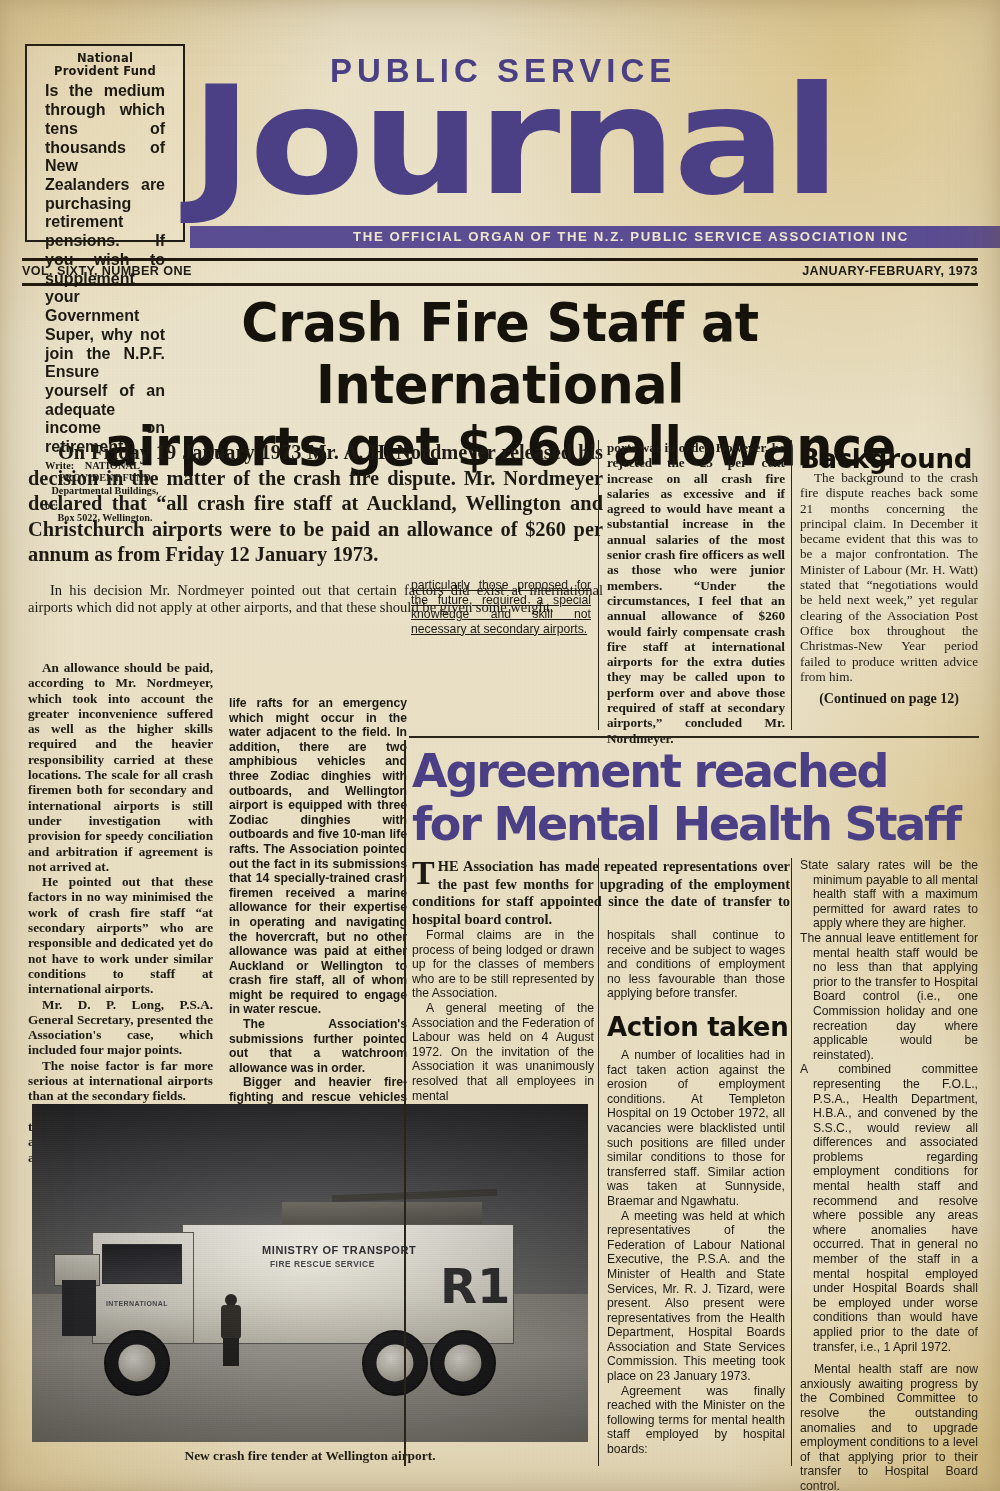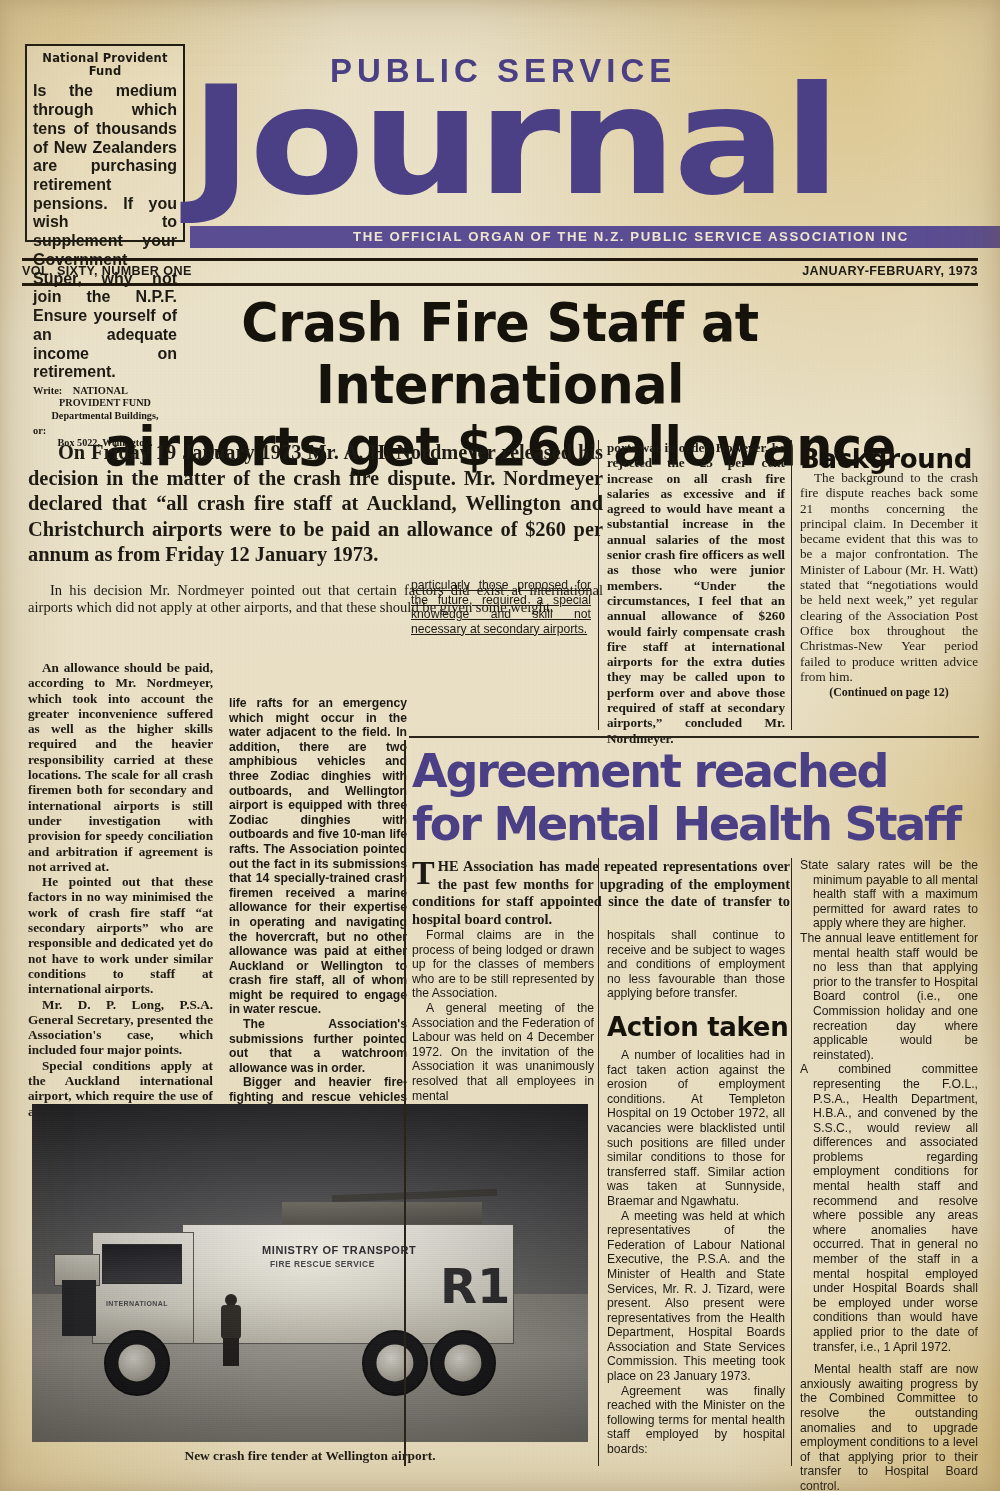--- a/index.html
+++ b/index.html
@@ -33,21 +33,21 @@
     box-shadow:inset 0 0 70px rgba(120,92,40,.30), inset 0 0 18px rgba(120,92,40,.22);
   }
   .sheet{position:absolute;inset:0;}
 
   
   #masthead{position:absolute;left:0;top:0;width:1000px;height:258px;}
 
   .npf-box{
     position:absolute;left:25px;top:44px;width:160px;height:198px;
     border:2px solid #201c14;background:rgba(236,228,203,.55);
-    padding:4px 6px;box-sizing:border-box;
+    padding:4px 18px;box-sizing:border-box;
   }
   .npf-title{
     font-family:"DejaVu Sans", sans-serif;font-weight:bold;font-size:11.5px;
     text-align:center;line-height:1.15;letter-spacing:.2px;margin:2px 0 4px;
   }
   .npf-body{
     font-family:Liberation Sans, sans-serif;font-weight:bold;font-size:16px;
     line-height:1.17;text-align:justify;
   }
   .npf-write{font-size:10.4px;font-weight:bold;line-height:1.2;margin-top:3px;}
@@ -123,21 +123,21 @@
   #c3b{left:411px;top:652px;width:180px;}
   #c4{left:607px;top:440px;width:178px;}
   #c5{left:800px;top:470px;width:178px;}
 
   .sec-head{
     font-family:"DejaVu Sans", sans-serif;font-weight:bold;
     font-size:26px;line-height:30px;color:#15120c;letter-spacing:-.3px;
   }
   #bg-head{position:absolute;left:800px;top:444px;}
   #cont{font-weight:bold;text-align:center;text-indent:0;font-family:"Liberation Serif",serif;
-        font-size:12px;line-height:15.3px;margin-top:1px;}
+        font-size:14px;line-height:15.3px;margin-top:7px;}
 
   
   .vrule{position:absolute;background:#2a2318;}
   .hrule{position:absolute;background:#2a2318;}
 
   .head2{
     position:absolute;left:412px;top:745px;width:566px;
     color:#4b3f86;
     font-family:"DejaVu Sans", sans-serif;font-weight:bold;
     font-size:46px;line-height:53px;letter-spacing:-1.4px;
@@ -261,20 +261,21 @@
   <div class="lead">On Friday 19 January 1973 Mr. A. H. Nordmeyer released his decision in the matter of the crash fire dispute. Mr. Nordmeyer declared that “all crash fire staff at Auckland, Wellington and Christchurch airports were to be paid an allowance of $260 per annum as from Friday 12 January 1973.</div>
   <div class="lead2">In his decision Mr. Nordmeyer pointed out that certain factors did exist at international airports which did not apply at other airports, and that these should be given some weight.</div>
 
   <div class="vrule" style="left:598px;top:440px;width:1px;height:290px;"></div>
   <div class="vrule" style="left:791px;top:440px;width:1px;height:290px;"></div>
 
   <div class="col serif-sm-b" id="c1">
     <p>An allowance should be paid, according to Mr. Nordmeyer, which took into account the greater inconvenience suffered as well as the higher skills required and the heavier responsibility carried at these locations. The scale for all crash firemen both for secondary and international airports is still under investigation with provision for speedy conciliation and arbitration if agreement is not arrived at.</p>
     <p>He pointed out that these factors in no way minimised the work of crash fire staff “at secondary airports” who are responsible and dedicated yet do not have to work under similar conditions to staff at international airports.</p>
     <p>Mr. D. P. Long, P.S.A. General Secretary, presented the Association's case, which included four major points.</p>
+    <p>The noise factor is far more serious at international airports than at the secondary fields.</p>
     <p>Special conditions apply at the Auckland international airport, which require the use of a hovercraft equipped with</p>
   </div>
 
   <div class="col sans-sm-b" id="c2">
     <p class="noind">life rafts for an emergency which might occur in the water adjacent to the field. In addition, there are two amphibious vehicles and three Zodiac dinghies with outboards, and Wellington airport is equipped with three Zodiac dinghies with outboards and five 10-man life rafts. The Association pointed out the fact in its submissions that 14 specially-trained crash firemen received a marine allowance for their expertise in operating and navigating the hovercraft, but no other allowance was paid at either Auckland or Wellington to crash fire staff, all of whom might be required to engage in water rescue.</p>
     <p>The Association's submissions further pointed out that a watchroom allowance was in order.</p>
     <p>Bigger and heavier fire-fighting and rescue vehicles are operated at the international airports and a special allowance for this was requested in the submissions of the Association.</p>
     <p>Our advocate pointed out that international aircraft,</p>
   </div>
 
@@ -335,21 +336,21 @@
 
   <div class="intro2">
     <span class="dropcap">T</span><span>HE Association has made repeated representations over the past few months for upgrading of the employment conditions for staff appointed since the date of transfer to hospital board control.</span>
   </div>
 
   <div class="vrule" style="left:598px;top:858px;width:1px;height:608px;"></div>
   <div class="vrule" style="left:791px;top:858px;width:1px;height:608px;"></div>
 
   <div class="col sans-sm" id="d1">
     <p>Formal claims are in the process of being lodged or drawn up for the classes of members who are to be still represented by the Association.</p>
-    <p>A general meeting of the Association and the Federation of Labour was held on 4 December 1972. On the invitation of the Association it was unanimously resolved that all employees in mental</p>
+    <p>A general meeting of the Association and the Federation of Labour was held on 4 August 1972. On the invitation of the Association it was unanimously resolved that all employees in mental</p>
   </div>
 
   <div class="col sans-sm" style="left:607px;top:928px;width:178px;">
     <p class="noind">hospitals shall continue to receive and be subject to wages and conditions of employment no less favourable than those applying before transfer.</p>
   </div>
 
   <div class="sec-head" id="action-head">Action taken</div>
 
   <div class="col sans-sm" id="d2b">
     <p>A number of localities had in fact taken action against the erosion of employment conditions. At Templeton Hospital on 19 October 1972, all vacancies were blacklisted until such positions are filled under similar conditions to those for transferred staff. Similar action was taken at Sunnyside, Braemar and Ngawhatu.</p>

